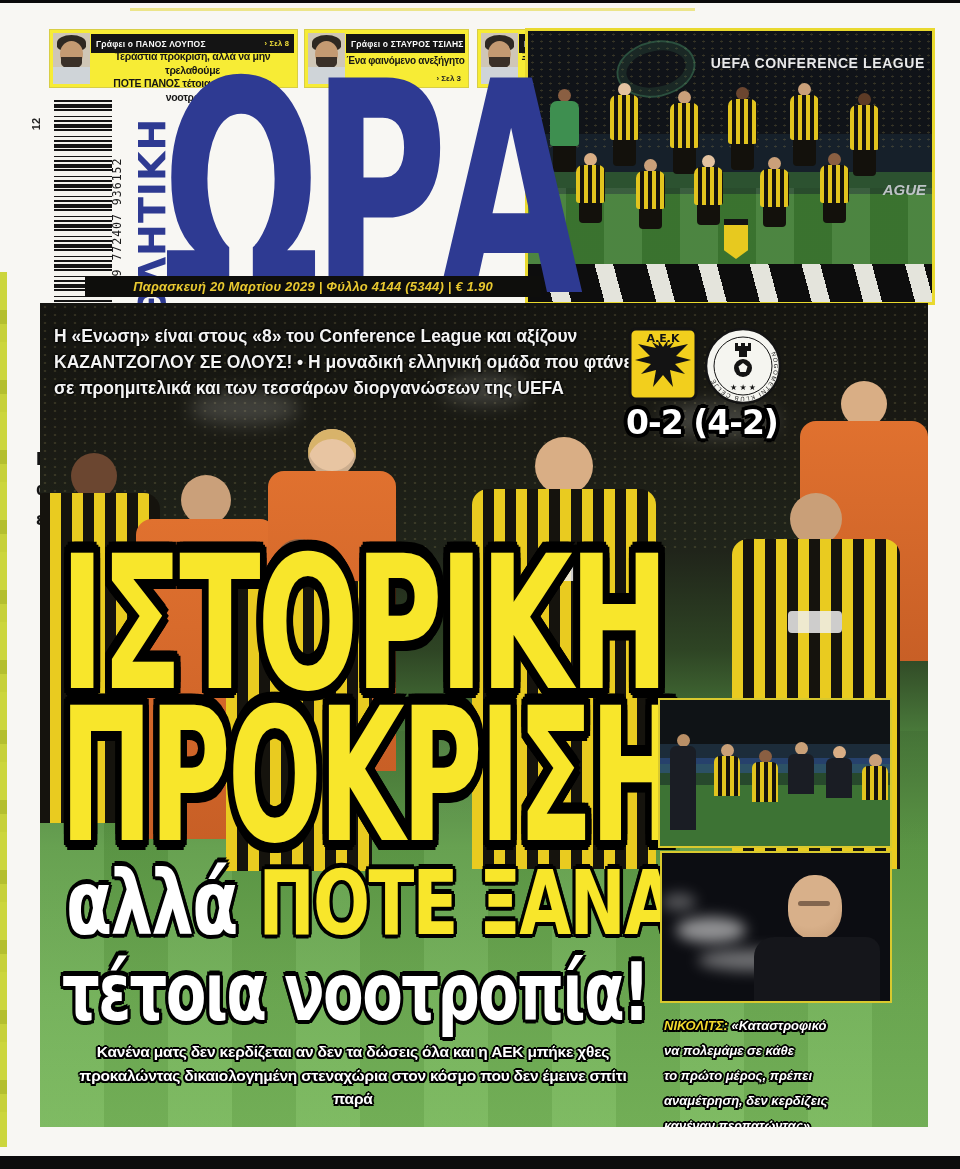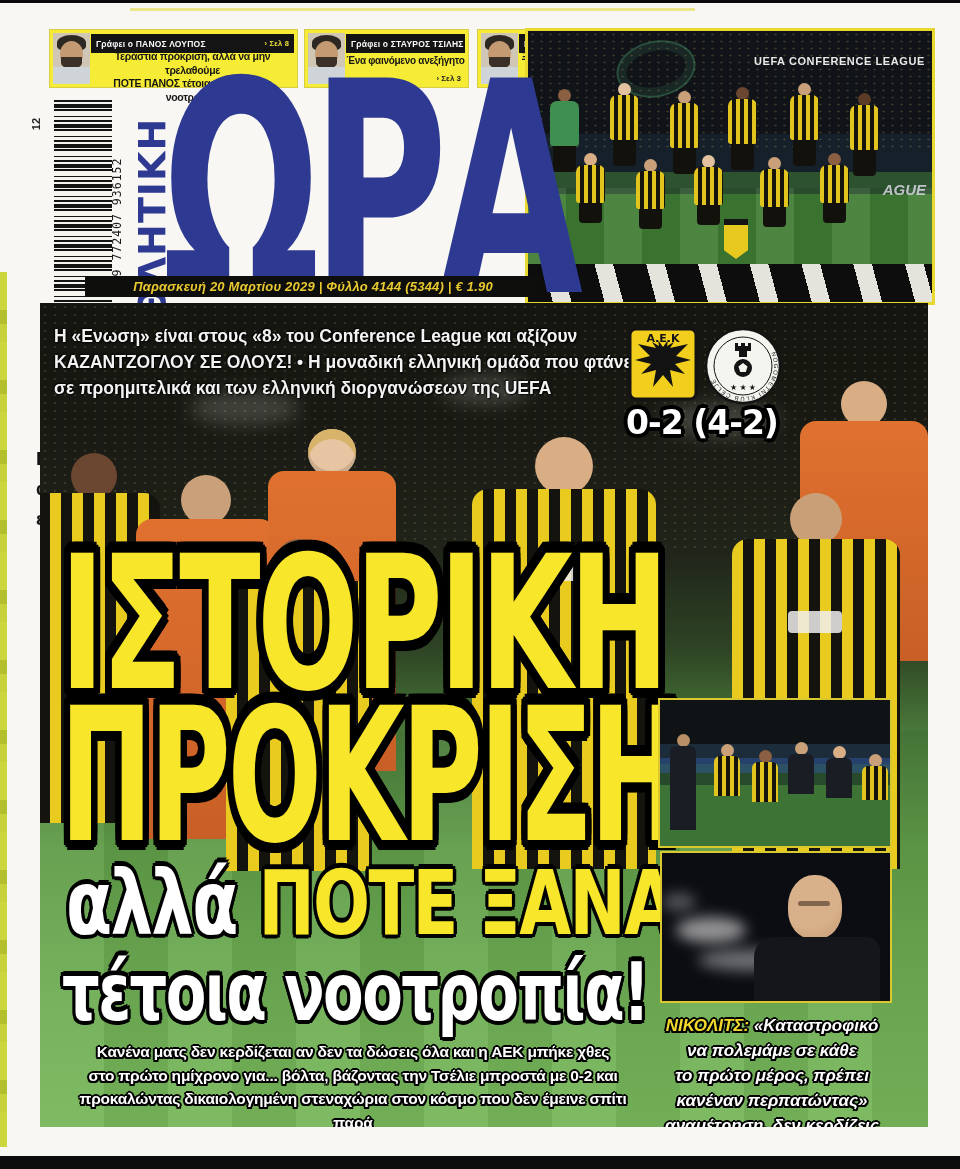--- a/index.html
+++ b/index.html
@@ -33,21 +33,21 @@
 
   
   .top-photo { position:absolute; left:525px; top:28px; width:410px; height:277px; border:3px solid #e9d92e;
     background:linear-gradient(180deg,#101318 0 38%, #16202a 38% 52%, #2c5230 52% 60%, #3f7c33 60% 86%, #0e0e0e 86% 100%); overflow:hidden; }
   .tp-crowd { position:absolute; left:0; top:0; width:100%; height:44%; opacity:.55;
     background-image:radial-gradient(rgba(214,190,96,.35) 1px, transparent 1.6px); background-size:9px 7px; }
   .tp-pitchstripes { position:absolute; left:0; top:58%; width:100%; height:28%;
     background:repeating-linear-gradient(90deg, rgba(255,255,255,.07) 0 38px, rgba(0,0,0,.08) 38px 76px); }
   .tp-banner { position:absolute; left:0; bottom:0; width:100%; height:38px;
     background:repeating-linear-gradient(75deg,#0d0d0d 0 24px,#e4e4dc 24px 42px,#0d0d0d 42px 50px); }
-  .tp-caption { position:absolute; right:7px; top:24px; color:#e9e9ea; font-size:11px; font-weight:bold; letter-spacing:.6px; }
+  .tp-caption { position:absolute; right:7px; top:24px; color:#e9e9ea; font-size:14px; font-weight:bold; letter-spacing:.6px; }
   .tp-led { position:absolute; right:6px; top:150px; color:rgba(215,215,225,.85); font-size:15px; font-weight:bold; font-style:italic; }
   .motif { position:absolute; left:88px; top:10px; width:80px; height:56px; border-radius:50%;
     border:2px solid rgba(70,140,100,.5); box-shadow:inset 0 0 0 8px rgba(70,140,100,.18); transform:rotate(-12deg); }
   .tp-player { position:absolute; }
   .tp-head { width:13px; height:13px; border-radius:50%; margin:0 auto; }
   .tp-torso { width:29px; height:45px; border-radius:7px 7px 3px 3px; margin-top:-1px;
     background:repeating-linear-gradient(90deg,#e2c41e 0 4px,#16130d 4px 8px); }
   .tp-torso.gk { background:#3e8f50; }
   .tp-legs { width:23px; height:26px; margin:0 auto; background:#13110c; border-radius:0 0 4px 4px; }
   .tp-pennant { position:absolute; left:196px; top:188px; width:24px; height:40px; background:#e7c91f;
@@ -115,22 +115,22 @@
   .inset1 { left:618px; top:395px; width:234px; height:150px;
     background:linear-gradient(180deg,#0f1316 0 30%,#1c2c3a 30% 44%,#27492c 44% 58%,#3d7334 58% 100%); }
   .inset1 .ledband { position:absolute; left:0; top:40%; width:100%; height:10%; background:rgba(50,90,170,.45); }
   .inset2 { left:620px; top:548px; width:232px; height:152px; background:#0c0d12; }
   .blob { position:absolute; border-radius:50%; background:#fff; filter:blur(7px); }
   .coach-head { position:absolute; left:126px; top:22px; width:54px; height:64px; border-radius:48% 48% 44% 44%;
     background:radial-gradient(circle at 40% 35%, #d8b08a 0 55%, #c39a74 100%); }
   .coach-brow { position:absolute; left:136px; top:48px; width:32px; height:5px; background:rgba(60,40,30,.55); border-radius:3px; }
   .coach-body { position:absolute; left:92px; top:84px; width:126px; height:70px; border-radius:20px 14px 0 0; background:#15161b; }
 
-  .quote { position:absolute; left:600px; top:710px; width:264px; z-index:6; text-align:center;
-    font-size:17px; font-weight:bold; font-style:italic; line-height:25px; color:#fff; }
+  .quote { position:absolute; left:624px; top:710px; width:264px; z-index:6; text-align:left;
+    font-size:13px; font-weight:bold; font-style:italic; line-height:25px; color:#fff; }
   .quote .qname { color:#f3d92c; }
 
   .in-player { position:absolute; }
   .in-head { width:13px; height:13px; border-radius:50%; margin:0 auto; background:#c9a078; }
   .in-torso { width:26px; height:40px; border-radius:6px 6px 0 0; margin-top:-1px; }
   .in-dark { background:#1a1d24; }
   .in-striped { background:repeating-linear-gradient(90deg,#e2c41e 0 4px,#16130d 4px 8px); }
 </style>
 </head>
 <body>
@@ -311,21 +311,21 @@
       <div class="patch" style="left:56px;top:118px;width:54px;height:22px;"></div>
     </div>
     <div class="player" style="left:760px;top:78px;z-index:0;">
       <div class="p-head" style="width:46px;height:46px;background:#d9ae85;"></div>
       <div class="p-torso orange" style="width:128px;height:240px;"></div>
     </div>
 
     <div class="subhead">
       <div>Η «Ενωση» είναι στους «8» του Conference League και αξίζουν</div>
       <div>ΚΑΖΑΝΤΖΟΓΛΟΥ ΣΕ ΟΛΟΥΣ! • Η μοναδική ελληνική ομάδα που φτάνει</div>
-      <div>σε προημιτελικά και των ελληνική διοργανώσεων της UEFA</div>
+      <div>σε προημιτελικά και των τεσσάρων διοργανώσεων της UEFA</div>
     </div>
 
     <div class="logos">
       <svg width="70" height="74" viewBox="0 0 70 74">
         <rect x="2" y="2" width="66" height="70" rx="6" fill="#f2cf1d" stroke="#131313" stroke-width="3"></rect>
         <text x="35" y="15" font-size="11" font-weight="bold" text-anchor="middle" fill="#131313" font-family="DejaVu Sans, sans-serif">Α.Ε.Κ</text>
         <path d="M35 20 L30 13 L31 19 L24 15 L28 21 L10 17 L22 29 L7 33 L23 37 L13 47 L28 43 L25 60 L35 48 L45 60 L42 43 L57 47 L47 37 L63 33 L48 29 L60 17 L42 21 L46 15 L39 19 L40 13 Z" fill="#131313"></path>
       </svg>
       <svg width="78" height="78" viewBox="0 0 78 78" style="margin-left:2px;vertical-align:top;">
         <defs>
@@ -347,21 +347,20 @@
 
     <div class="h1 ol-xl">ΙΣΤΟΡΙΚΗ</div>
     <div class="h2 ol-xl">ΠΡΟΚΡΙΣΗ</div>
     <div class="h3 ol-md">
       <span class="w">αλλά </span><span class="y">ΠΟΤΕ ΞΑΝΑ</span>
     </div>
     <div class="h4 ol-md">τέτοια νοοτροπία!</div>
 
     <div class="bodytext ol-sm">
       <div>Κανένα ματς δεν κερδίζεται αν δεν τα δώσεις όλα και η ΑΕΚ μπήκε χθες</div>
-      <div>στο πρώτο ημίχρονο για... βόλτα, βάζοντας την Τσέλιε μπροστά με 0-2 και</div>
       <div>προκαλώντας δικαιολογημένη στεναχώρια στον κόσμο που δεν έμεινε σπίτι παρά</div>
 
     </div>
 
     <div class="inset inset1">
       <div class="ledband"></div>
       <div class="in-player" style="left:10px;top:34px;">
           <div class="in-head" style="background:#b98f66;"></div>
           <div class="in-torso in-dark" style="height:84px;"></div>
         </div>
@@ -393,18 +392,18 @@
       <div class="blob" style="left:0px;top:40px;width:34px;height:18px;opacity:.3;"></div>
       <div class="coach-head"></div>
       <div class="coach-brow"></div>
       <div class="coach-body"></div>
     </div>
 
     <div class="quote ol-sm">
       <div><span class="qname">ΝΙΚΟΛΙΤΣ:</span><span> «Καταστροφικό</span></div>
       <div>να πολεμάμε σε κάθε</div>
       <div>το πρώτο μέρος, πρέπει</div>
+      <div>αναμέτρηση, δεν κερδίζεις</div>
       <div>κανέναν περπατώντας»</div>
-      <div>αναμέτρηση, δεν κερδίζεις</div>
     </div>
   </div>
 
 </div>
 
 </body></html>

